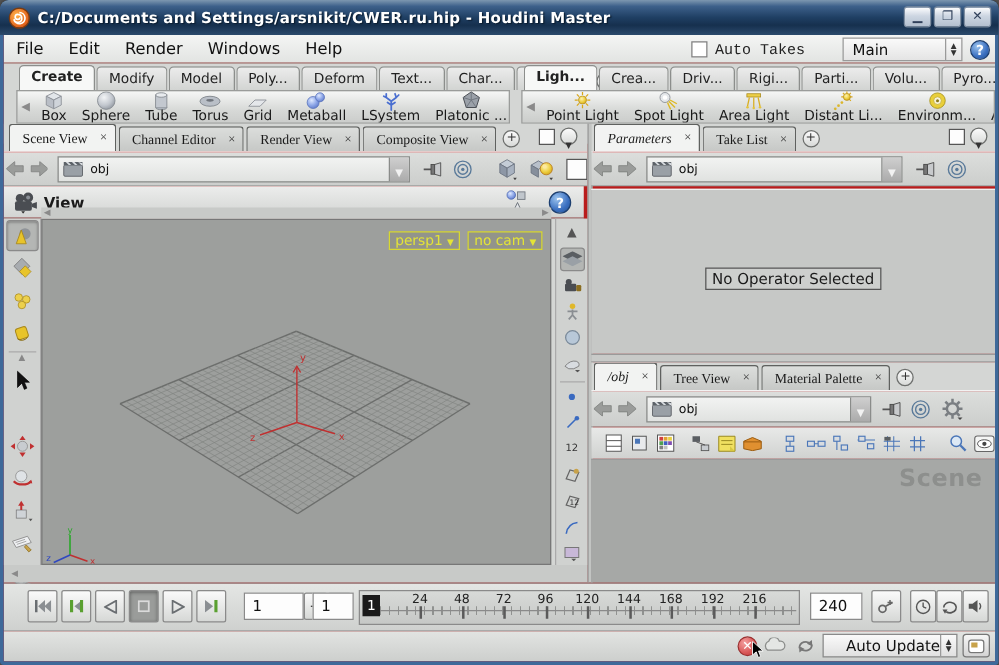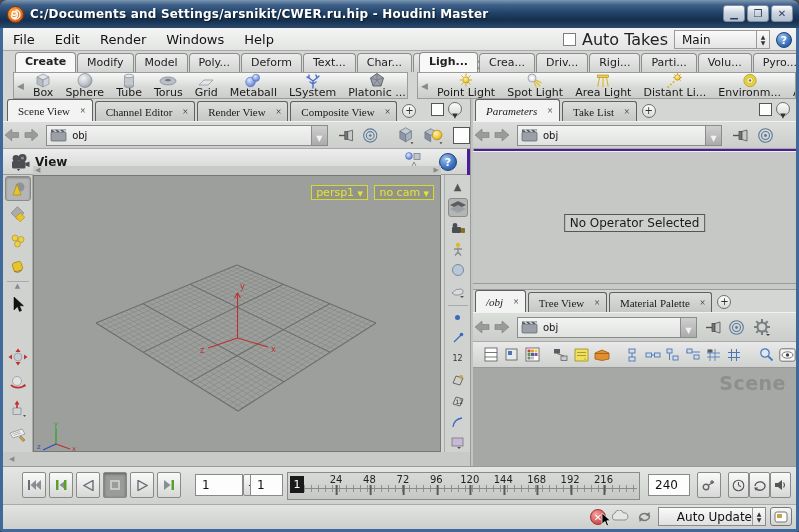--- a/index.html
+++ b/index.html
@@ -14,29 +14,29 @@
     border-radius:7px 7px 0 0; display:flex; align-items:center; }
   .hlogo { width:17px; height:17px; margin:0 6px 0 7px; border-radius:50%;
     background:radial-gradient(circle at 35% 35%, #ffb24a, #e2611b 70%, #b34a12); position:relative; border:1px solid #7a3b10; }
   .hlogo svg { position:absolute; left:1px; top:1px; }
   .title-text { color:#fff; font-size:12px; font-weight:bold; text-shadow:1px 1px 1px #0a1b2d; letter-spacing:.2px; }
   .winbtns { position:absolute; right:6px; top:5px; display:flex; gap:2px; }
   .winbtn { width:22px; height:17px; border:1px solid #7d8da0; border-radius:3px;
     background:linear-gradient(180deg,#fdfdfe,#cdd6e2 45%,#b4c0cf); font-size:10px; line-height:15px; text-align:center; color:#30405a; }
 
   
-  .wbody { position:absolute; left:3px; top:28px; width:793px; height:501px; background:#4c1d95; overflow:hidden; }
+  .wbody { position:absolute; left:3px; top:28px; width:793px; height:501px; background:#b91c1c; overflow:hidden; }
 
   
   .menubar { position:absolute; left:0; top:0; width:793px; height:23px;
     background:linear-gradient(180deg,#f4f5f4,#e2e4e2); border-bottom:1px solid #a8aaa8; display:flex; align-items:center; }
   .menu-item { font-size:13px; color:#111; padding:0 10px; }
   .menubar-right { position:absolute; right:4px; top:0; height:23px; display:flex; align-items:center; gap:6px; }
   .chk { width:13px; height:13px; background:#fff; border:1px solid #7d7d7d; }
-  .auto-takes-label { font-size:16px; color:#222; margin-right:0; }
+  .auto-takes-label { font-size:12px; color:#222; margin-right:24px;font-family:Liberation Mono, monospace; }
   .take-select { display:flex; align-items:center; border:1px solid #9a9a9a; background:linear-gradient(180deg,#fafafa,#e4e4e4); height:19px; width:96px; }
   .take-select .val { flex:1; font-size:12px; padding-left:7px; color:#111; }
   .spinner { width:13px; height:17px; border-left:1px solid #9a9a9a; display:flex; flex-direction:column; align-items:center; justify-content:center; font-size:6px; color:#333; line-height:6px; }
   .help-circle { width:16px; height:16px; border-radius:50%; background:radial-gradient(circle at 35% 30%,#9cc4ee,#3a6fc0 60%,#24508f); color:#fff; font-size:11px; font-weight:bold; text-align:center; line-height:16px; border:1px solid #1d3f70; }
 
   
   .shelf { position:absolute; left:0; top:23px; width:793px; height:64px; background:#d4d6d4; }
   .shelf-half { position:absolute; top:0; height:48px; }
   .shelf-tabs { position:absolute; left:12px; top:1px; height:20px; display:flex; align-items:flex-end; }
   .stab { border:1px solid #8c8e8c; border-bottom:none; border-radius:4px 4px 0 0; background:linear-gradient(180deg,#ececec,#d2d4d2);

